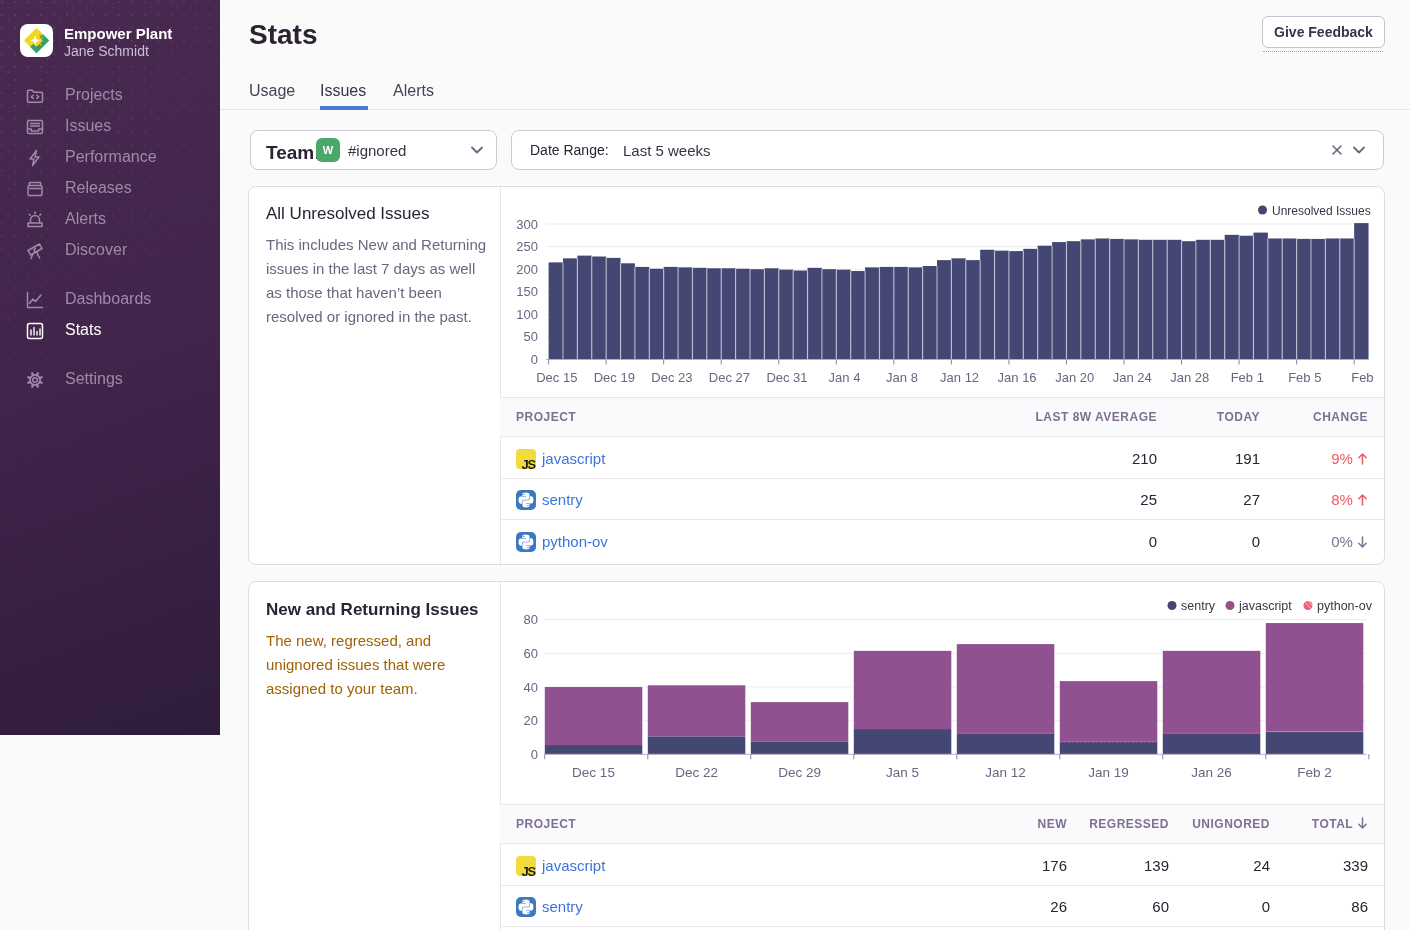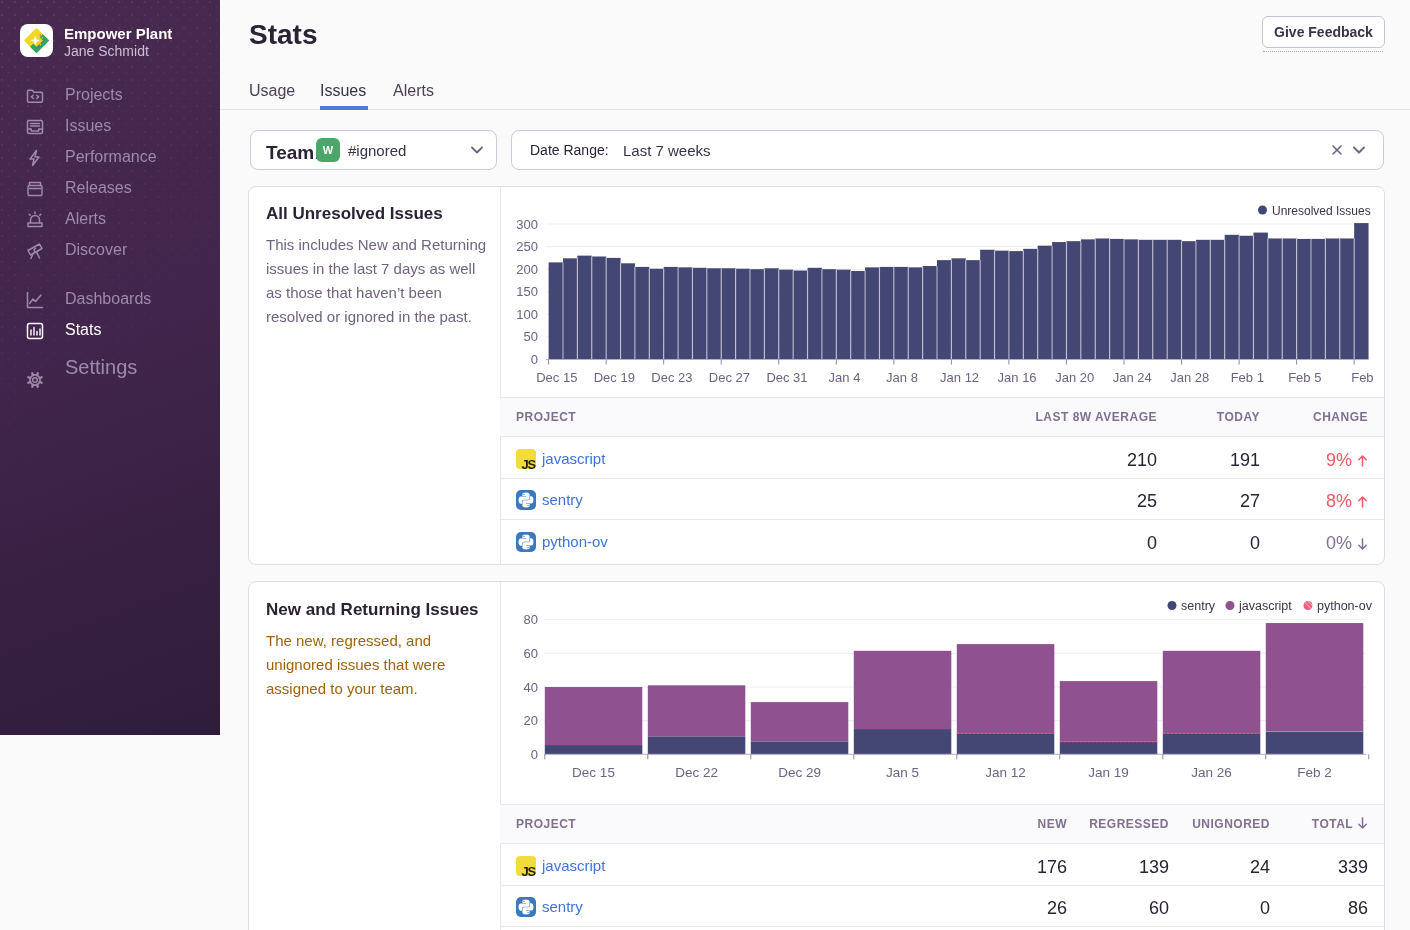--- a/index.html
+++ b/index.html
@@ -1,19 +1,19 @@
 <!DOCTYPE html>
 <html><head><meta charset="utf-8">
 <style>
   * { margin:0; padding:0; box-sizing:border-box; }
   html,body { width:1410px; height:930px; overflow:hidden;
     font-family:"Liberation Sans", sans-serif; background:#fafafb; }
   .abs { position:absolute; }
   .plink { font-size:15px; color:#3d74db; text-decoration:none; }
-  .num { font-size:18px; color:#473b54; }
+  .num { font-size:15px; color:#473b54; }
   .th { font-size:12px; font-weight:bold; color:#80708f; letter-spacing:0.5px; }
   .card { position:absolute; background:#fff; border:1px solid #e0dce6; border-radius:8px; }
 </style></head>
 <body>
 <div class="abs" style="left:0;top:0;width:220px;height:735px;
   background:linear-gradient(160deg,#49294f 0%,#42254c 45%,#2f1c3a 100%);">
   <svg class="abs" style="left:0;top:0;
     -webkit-mask-image:linear-gradient(140deg,rgba(0,0,0,.9) 0%,rgba(0,0,0,.32) 50%,transparent 72%);
     mask-image:linear-gradient(140deg,rgba(0,0,0,.9) 0%,rgba(0,0,0,.32) 50%,transparent 72%);" width="220" height="560">
     <defs>
@@ -85,21 +85,21 @@
         <circle cx="9" cy="9" r="5.1" stroke-width="1.6"></circle>
         <line x1="13.62" y1="10.91" x2="15.74" y2="11.79" stroke-width="2.2"></line>
         <line x1="10.91" y1="13.62" x2="11.79" y2="15.74" stroke-width="2.2"></line>
         <line x1="7.09" y1="13.62" x2="6.21" y2="15.74" stroke-width="2.2"></line>
         <line x1="4.38" y1="10.91" x2="2.26" y2="11.79" stroke-width="2.2"></line>
         <line x1="4.38" y1="7.09" x2="2.26" y2="6.21" stroke-width="2.2"></line>
         <line x1="7.09" y1="4.38" x2="6.21" y2="2.26" stroke-width="2.2"></line>
         <line x1="10.91" y1="4.38" x2="11.79" y2="2.26" stroke-width="2.2"></line>
         <line x1="13.62" y1="7.09" x2="15.74" y2="6.21" stroke-width="2.2"></line>
       </svg></div>
-    <div class="abs" style="left:65px;top:356px;font-size:20px;color:#9d8ba9;font-weight:400">Settings</div>
+    <div class="abs" style="left:65px;top:370px;font-size:16px;color:#9d8ba9;font-weight:400">Settings</div>
 </div>
 <div class="abs" style="left:249px;top:19px;font-size:28px;font-weight:bold;color:#2b2233">Stats</div>
 <div class="abs" style="left:1262px;top:16px;width:123px;height:32px;background:#fff;
  border:1px solid #c9c1d1;border-radius:6px;text-align:center;line-height:30px;
  font-size:14px;font-weight:bold;color:#3a3246">Give Feedback</div>
 <div class="abs" style="left:1263px;top:45px;width:120px;height:7px;border-bottom:1px dotted #aaa1b6"></div>
 <div class="abs" style="left:249px;top:82px;font-size:16px;color:#4a3f55">Usage</div>
 <div class="abs" style="left:320px;top:82px;font-size:16px;color:#3a3246">Issues</div>
 <div class="abs" style="left:393px;top:82px;font-size:16px;color:#4a3f55">Alerts</div>
 <div class="abs" style="left:220px;top:109px;width:1190px;height:1px;background:#e6e2ea"></div>
@@ -109,30 +109,30 @@
 <div class="abs" style="left:266px;top:142px;font-size:19px;font-weight:bold;color:#2b2233">Team:</div>
 <div class="abs" style="left:316px;top:138px;width:24px;height:24px;background:#4aa669;border-radius:6px;
  text-align:center;line-height:24px;font-size:11px;font-weight:bold;color:#fff">W</div>
 <div class="abs" style="left:348px;top:142px;font-size:15px;color:#3a3246">#ignored</div>
 <svg class="abs" style="left:470px;top:144px" width="14" height="12" viewBox="0 0 14 12" fill="none" stroke="#6f6282" stroke-width="1.8" stroke-linecap="round" stroke-linejoin="round">
     <path d="M2 3.5 7 8.5 12 3.5"></path>
   </svg>
 <div class="abs" style="left:511px;top:130px;width:873px;height:40px;background:#fff;
  border:1px solid #cfc8d6;border-radius:8px"></div>
 <div class="abs" style="left:530px;top:142px;font-size:14px;font-weight:normal;color:#2b2233">Date Range:</div>
-<div class="abs" style="left:623px;top:142px;font-size:15px;color:#3a3246">Last 7 weeks</div>
+<div class="abs" style="left:623px;top:142px;font-size:15px;color:#3a3246">Last 5 weeks</div>
 <svg class="abs" style="left:1330px;top:143px" width="14" height="14" viewBox="0 0 14 14" stroke="#6f6282" stroke-width="1.6" stroke-linecap="round">
     <path d="M3 3l8 8M11 3l-8 8"></path>
   </svg>
 <svg class="abs" style="left:1352px;top:144px" width="14" height="12" viewBox="0 0 14 12" fill="none" stroke="#6f6282" stroke-width="1.8" stroke-linecap="round" stroke-linejoin="round">
     <path d="M2 3.5 7 8.5 12 3.5"></path>
   </svg>
 <div class="card" style="left:248px;top:186px;width:1137px;height:379px"></div>
 <div class="abs" style="left:500px;top:187px;width:1px;height:377px;background:#e9e4ed"></div>
-<div class="abs" style="left:266px;top:204px;font-size:17px;font-weight:bold;color:#2b2233">All Unresolved Issues</div>
+<div class="abs" style="left:266px;top:204px;font-size:17px;font-weight:normal;color:#2b2233">All Unresolved Issues</div>
 <div class="abs" style="left:266px;top:233px;width:240px;font-size:15px;line-height:24px;color:#71637e">
 This includes New and Returning<br>issues in the last 7 days as well<br>as those that haven’t been<br>resolved or ignored in the past.</div>
 <svg class="abs" style="left:500px;top:186px" width="884" height="211" viewBox="0 0 884 211">
     <line x1="46" y1="150.9" x2="868.5" y2="150.9" stroke="#ededf2" stroke-width="1"></line>
     <line x1="46" y1="128.3" x2="868.5" y2="128.3" stroke="#ededf2" stroke-width="1"></line>
     <line x1="46" y1="105.8" x2="868.5" y2="105.8" stroke="#ededf2" stroke-width="1"></line>
     <line x1="46" y1="83.2" x2="868.5" y2="83.2" stroke="#ededf2" stroke-width="1"></line>
     <line x1="46" y1="60.6" x2="868.5" y2="60.6" stroke="#ededf2" stroke-width="1"></line>
     <line x1="46" y1="38.0" x2="868.5" y2="38.0" stroke="#ededf2" stroke-width="1"></line>
     <text x="38" y="178.0" text-anchor="end" font-size="13" fill="#6f6282">0</text>

